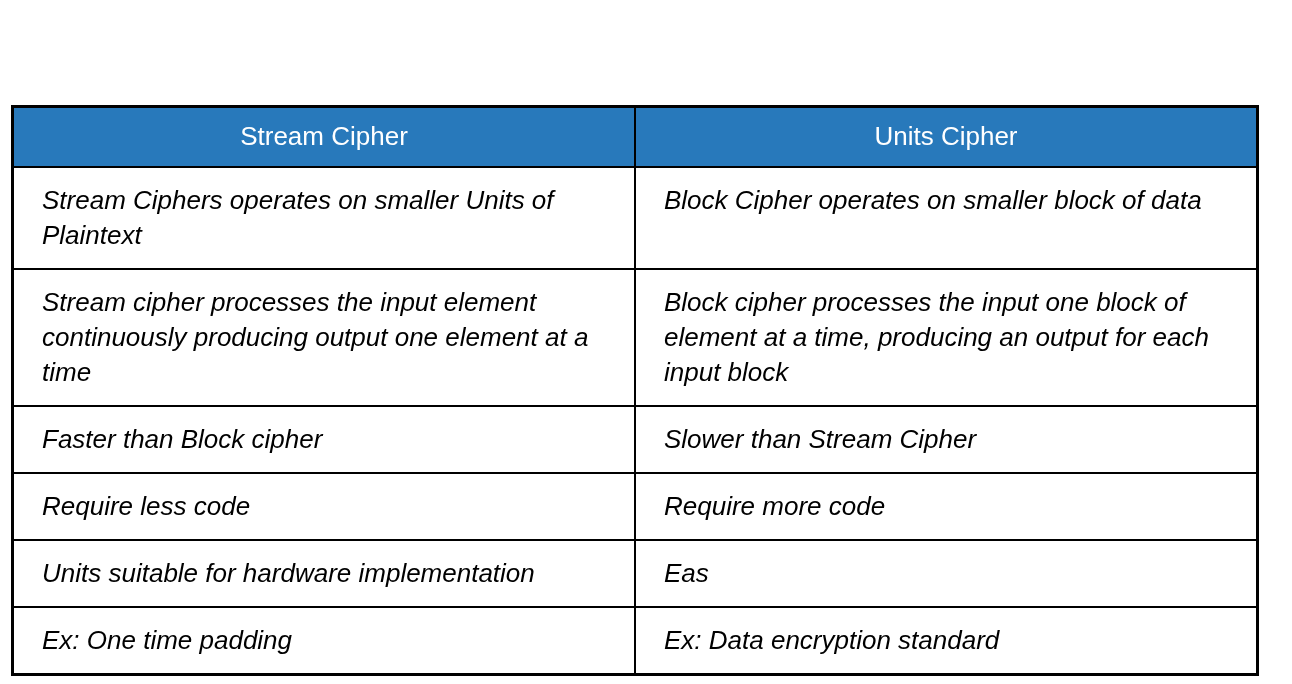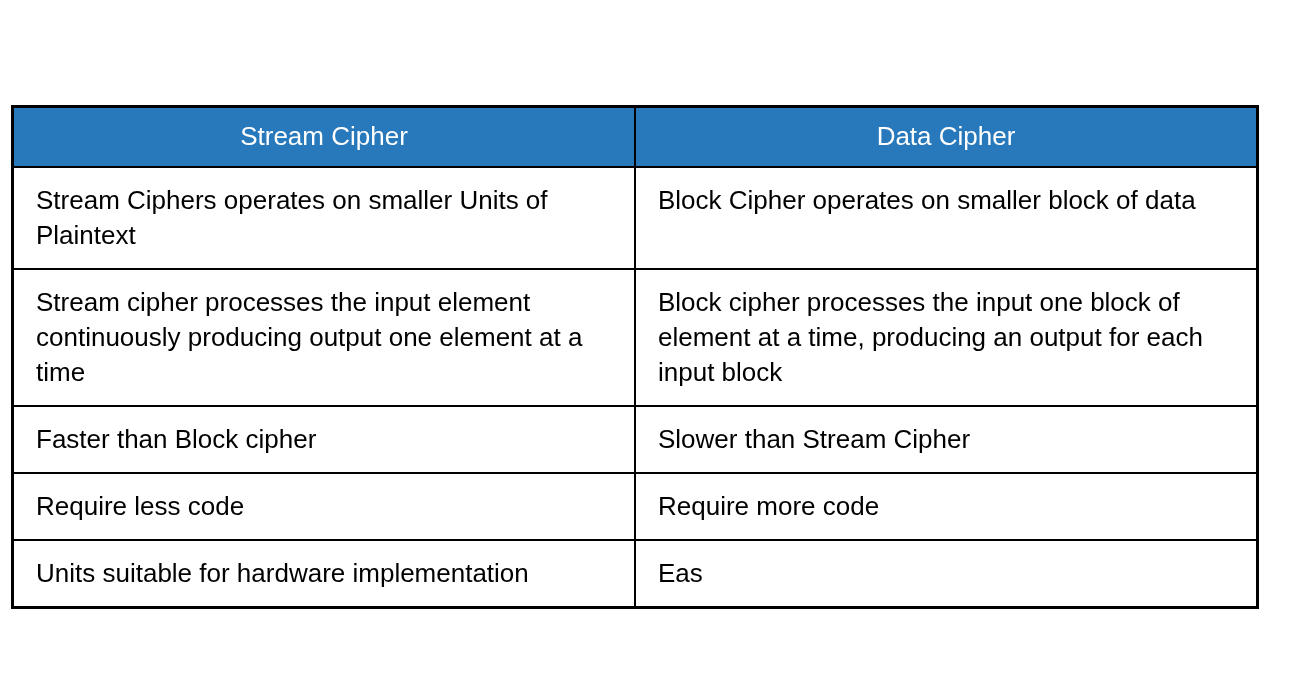--- a/index.html
+++ b/index.html
@@ -37,32 +37,33 @@
     vertical-align: middle;
     height: 60px;
     padding: 0 13px;
   }
   table.cipher-table td {
     color: var(--body-text, #000000);
     font-size: 26px;
     line-height: 35px;
     text-align: left;
     vertical-align: top;
-    padding: 15px 22px;
+    padding: 15px 28px;
+    font-style: italic;
   }
 </style>
 </head>
 <body>
 
 <div class="table-wrap">
   <table class="cipher-table">
     <thead>
       <tr>
         <th>Stream Cipher</th>
-        <th>Data Cipher</th>
+        <th>Units Cipher</th>
       </tr>
     </thead>
     <tbody>
       <tr>
         <td>Stream Ciphers operates on smaller Units of Plaintext</td>
         <td>Block Cipher operates on smaller block of data</td>
       </tr>
       <tr>
         <td>Stream cipher processes the input element continuously producing output one element at a time</td>
         <td>Block cipher processes the input one block of element at a time, producing an output for each input block</td>
@@ -72,15 +73,19 @@
         <td>Slower than Stream Cipher</td>
       </tr>
       <tr>
         <td>Require less code</td>
         <td>Require more code</td>
       </tr>
       <tr>
         <td>Units suitable for hardware implementation</td>
         <td>Eas</td>
       </tr>
+      <tr>
+        <td>Ex: One time padding</td>
+        <td>Ex: Data encryption standard</td>
+      </tr>
     </tbody>
   </table>
 </div>
 
 </body></html>

